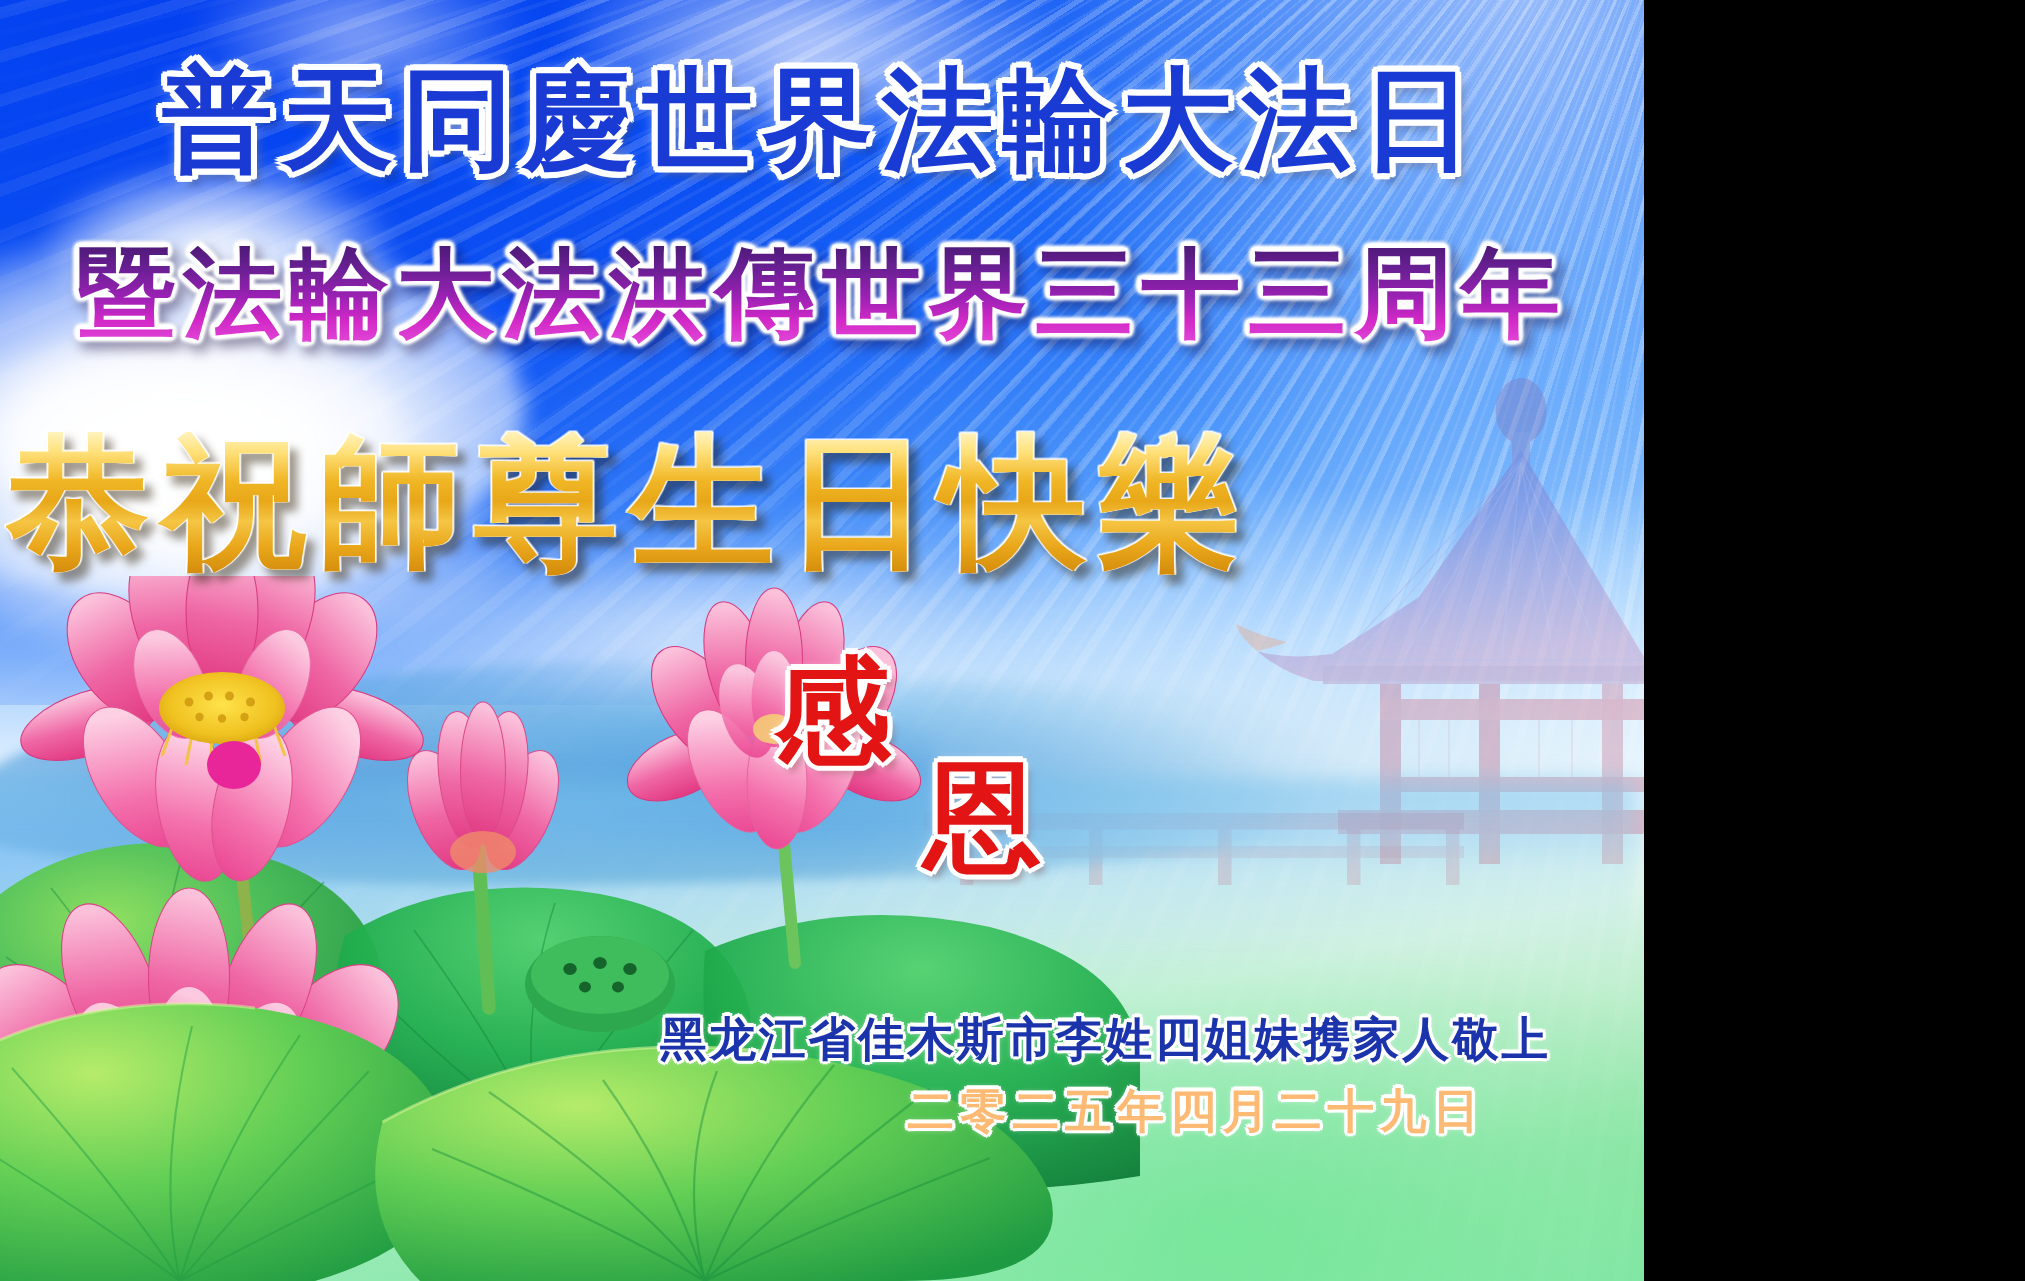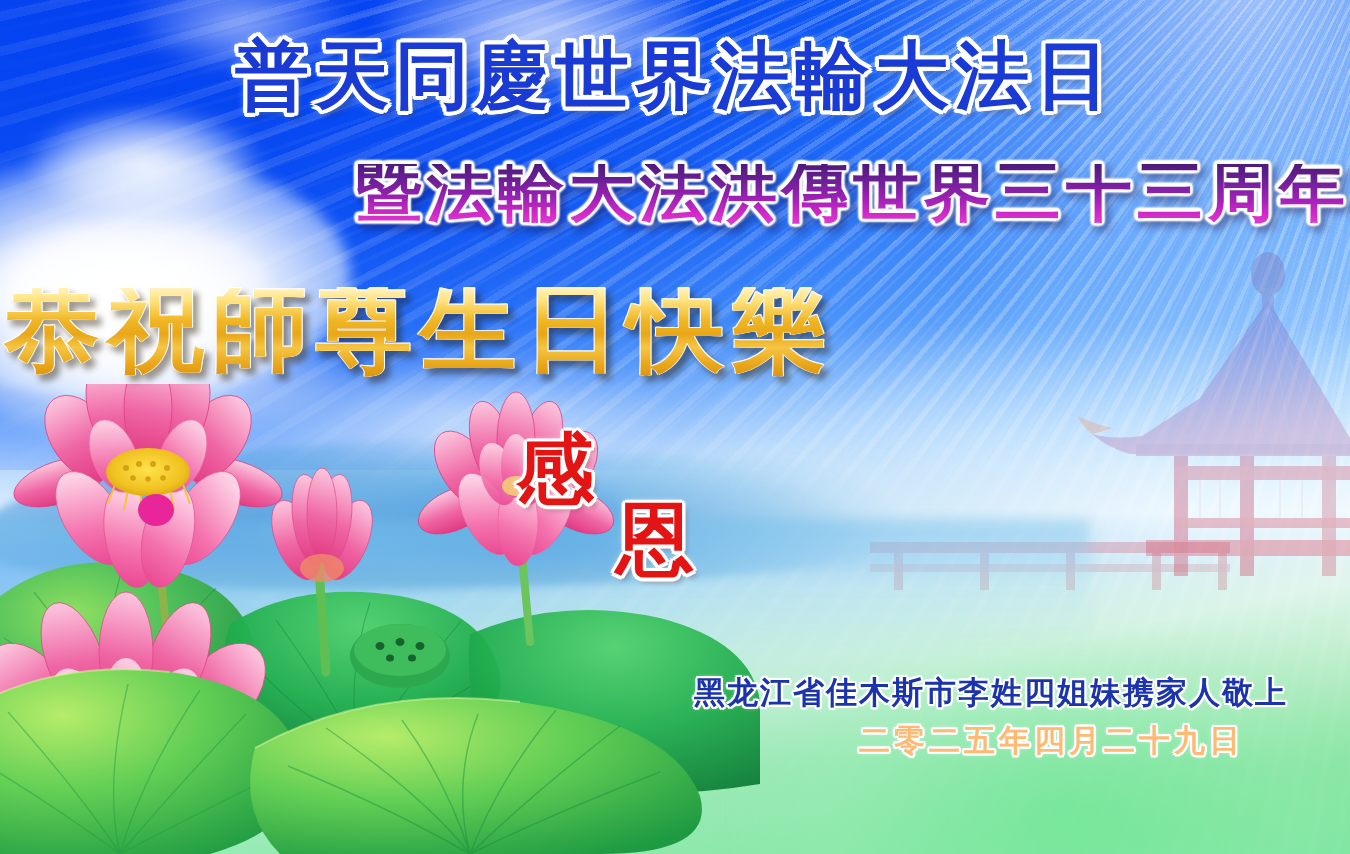--- a/index.html
+++ b/index.html
@@ -1,22 +1,22 @@
 <!DOCTYPE html>
 <html><head>
 <meta charset="utf-8">
 <style>
   * { margin:0; padding:0; box-sizing:border-box; }
   html,body { width:1350px; height:854px; overflow:hidden; background:#000; }
 
   .card {
     position:relative;
-    width:1350px; height:854px;
+    width:1096px; height:854px;
     overflow:hidden;
-    font-family:Liberation Mono, monospace;
+    font-family:Liberation Serif, serif;
   }
 
   
   .sky {
     position:absolute; inset:0;
     background:
       linear-gradient(to bottom,
         rgba(255,255,255,0) 0%,
         rgba(255,255,255,0) 38%,
         rgba(236,248,255,0.55) 52%,
@@ -153,21 +153,21 @@
     letter-spacing:6px;
     text-shadow:
       -3px -3px 0 #fff, 3px -3px 0 #fff, -3px 3px 0 #fff, 3px 3px 0 #fff,
       -4px 0 0 #fff, 4px 0 0 #fff, 0 -4px 0 #fff, 0 4px 0 #fff,
       -4px -2px 0 #fff, 4px 2px 0 #fff, 2px -4px 0 #fff, -2px 4px 0 #fff,
       0 0 10px rgba(255,255,255,0.85),
       5px 6px 6px rgba(0,0,40,0.35);
   }
 
   .line2 {
-    left:0; right:0; top:164px; text-align:right;
+    left:0; right:0; top:164px; text-align:center;
     font-size:66px; line-height:1;
     letter-spacing:5px;
     background:linear-gradient(to bottom, #4e1a78 0%, #6b1f95 24%, #9c21b4 52%, #d329c8 76%, #e24ad8 100%);
     -webkit-background-clip:text; background-clip:text;
     -webkit-text-fill-color:transparent; color:transparent;
     filter:
       drop-shadow(0 0 0.8px #fff) drop-shadow(0 0 1.6px #fff)
       drop-shadow(1.8px 0 0 #fff) drop-shadow(-1.8px 0 0 #fff)
       drop-shadow(0 1.8px 0 #fff) drop-shadow(0 -1.8px 0 #fff)
       drop-shadow(4px 5px 4px rgba(20,0,50,0.40));

